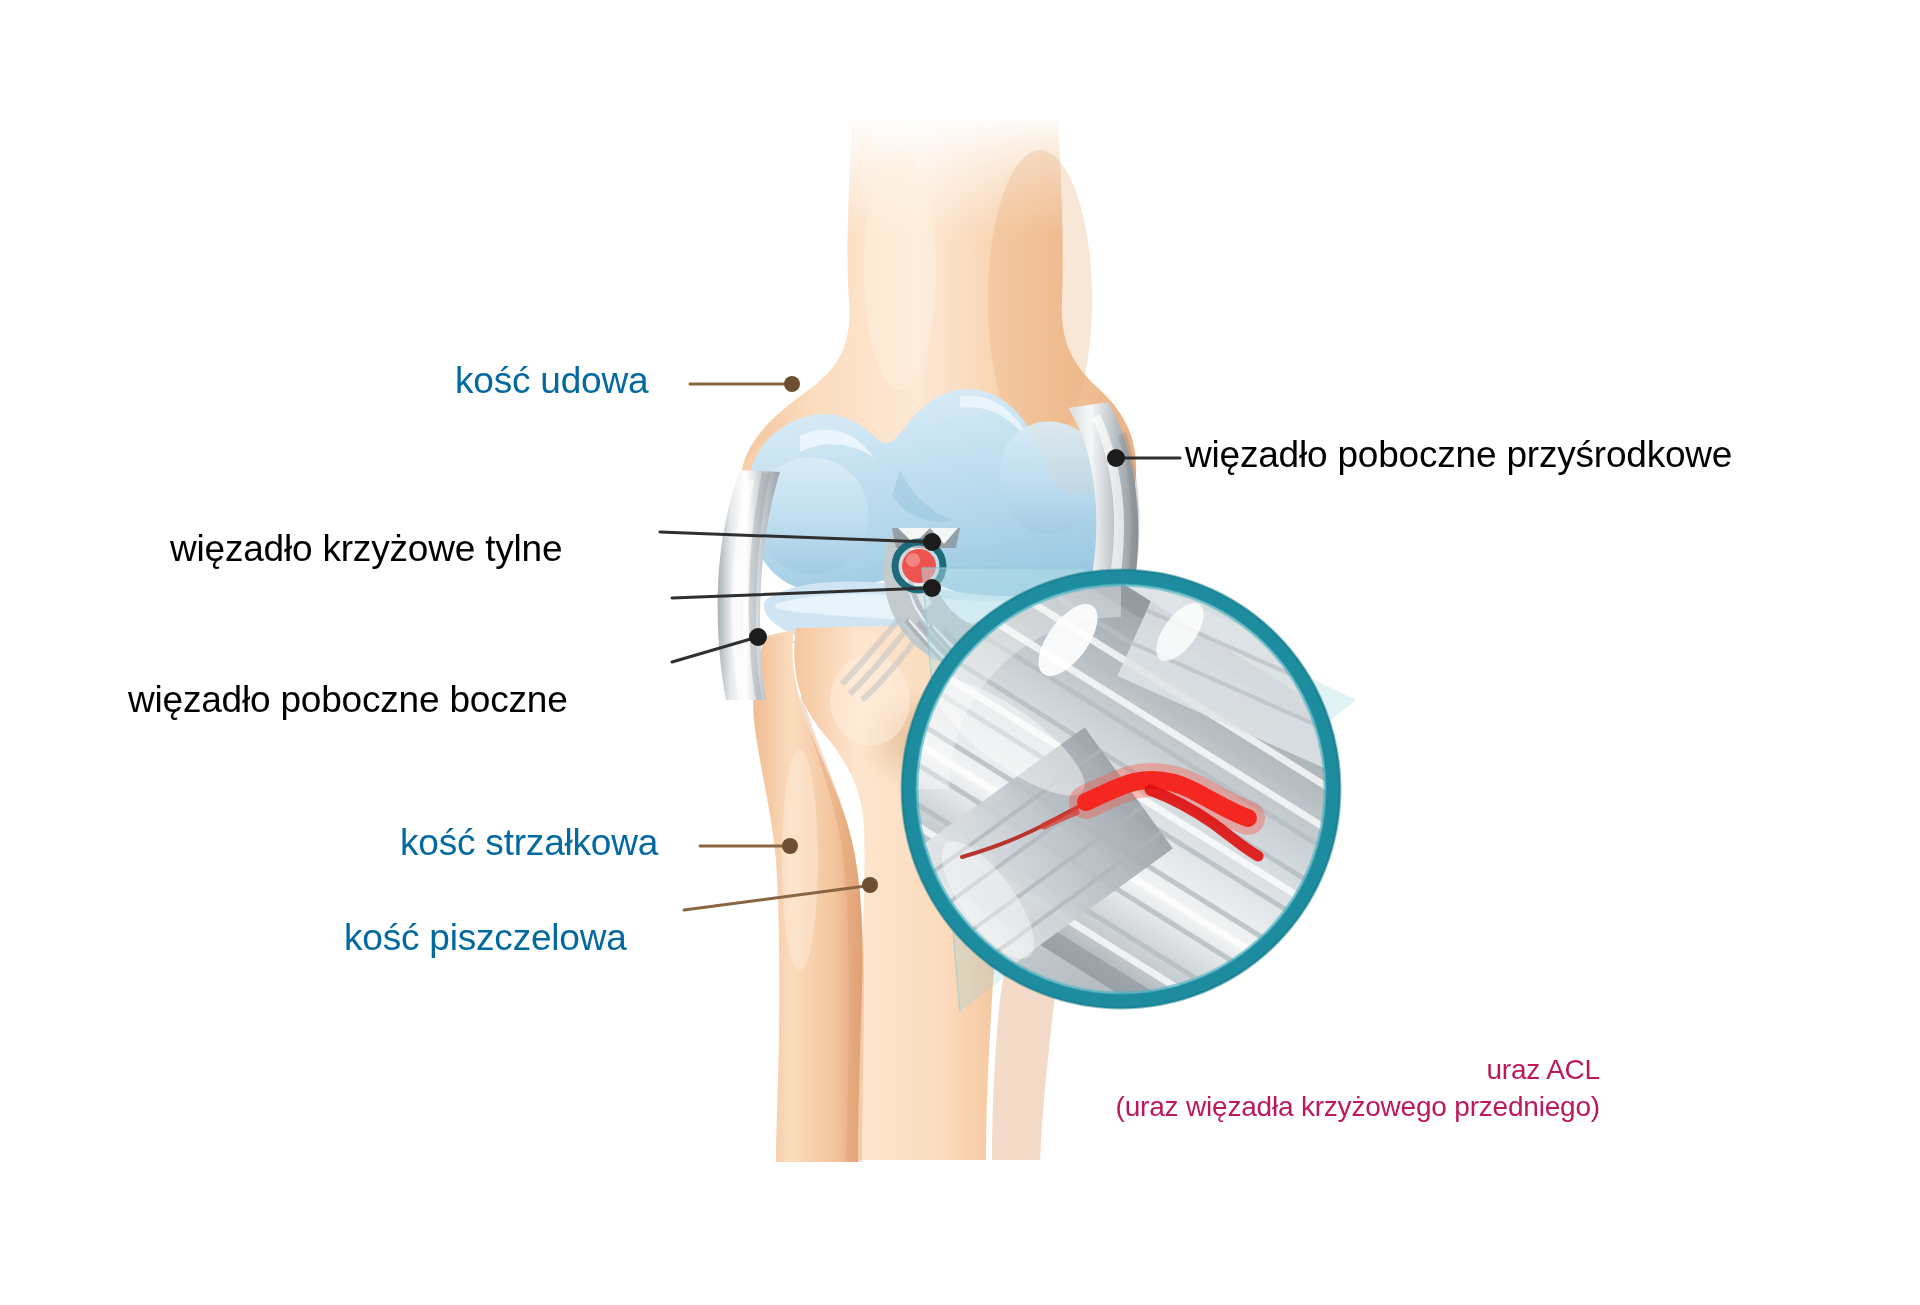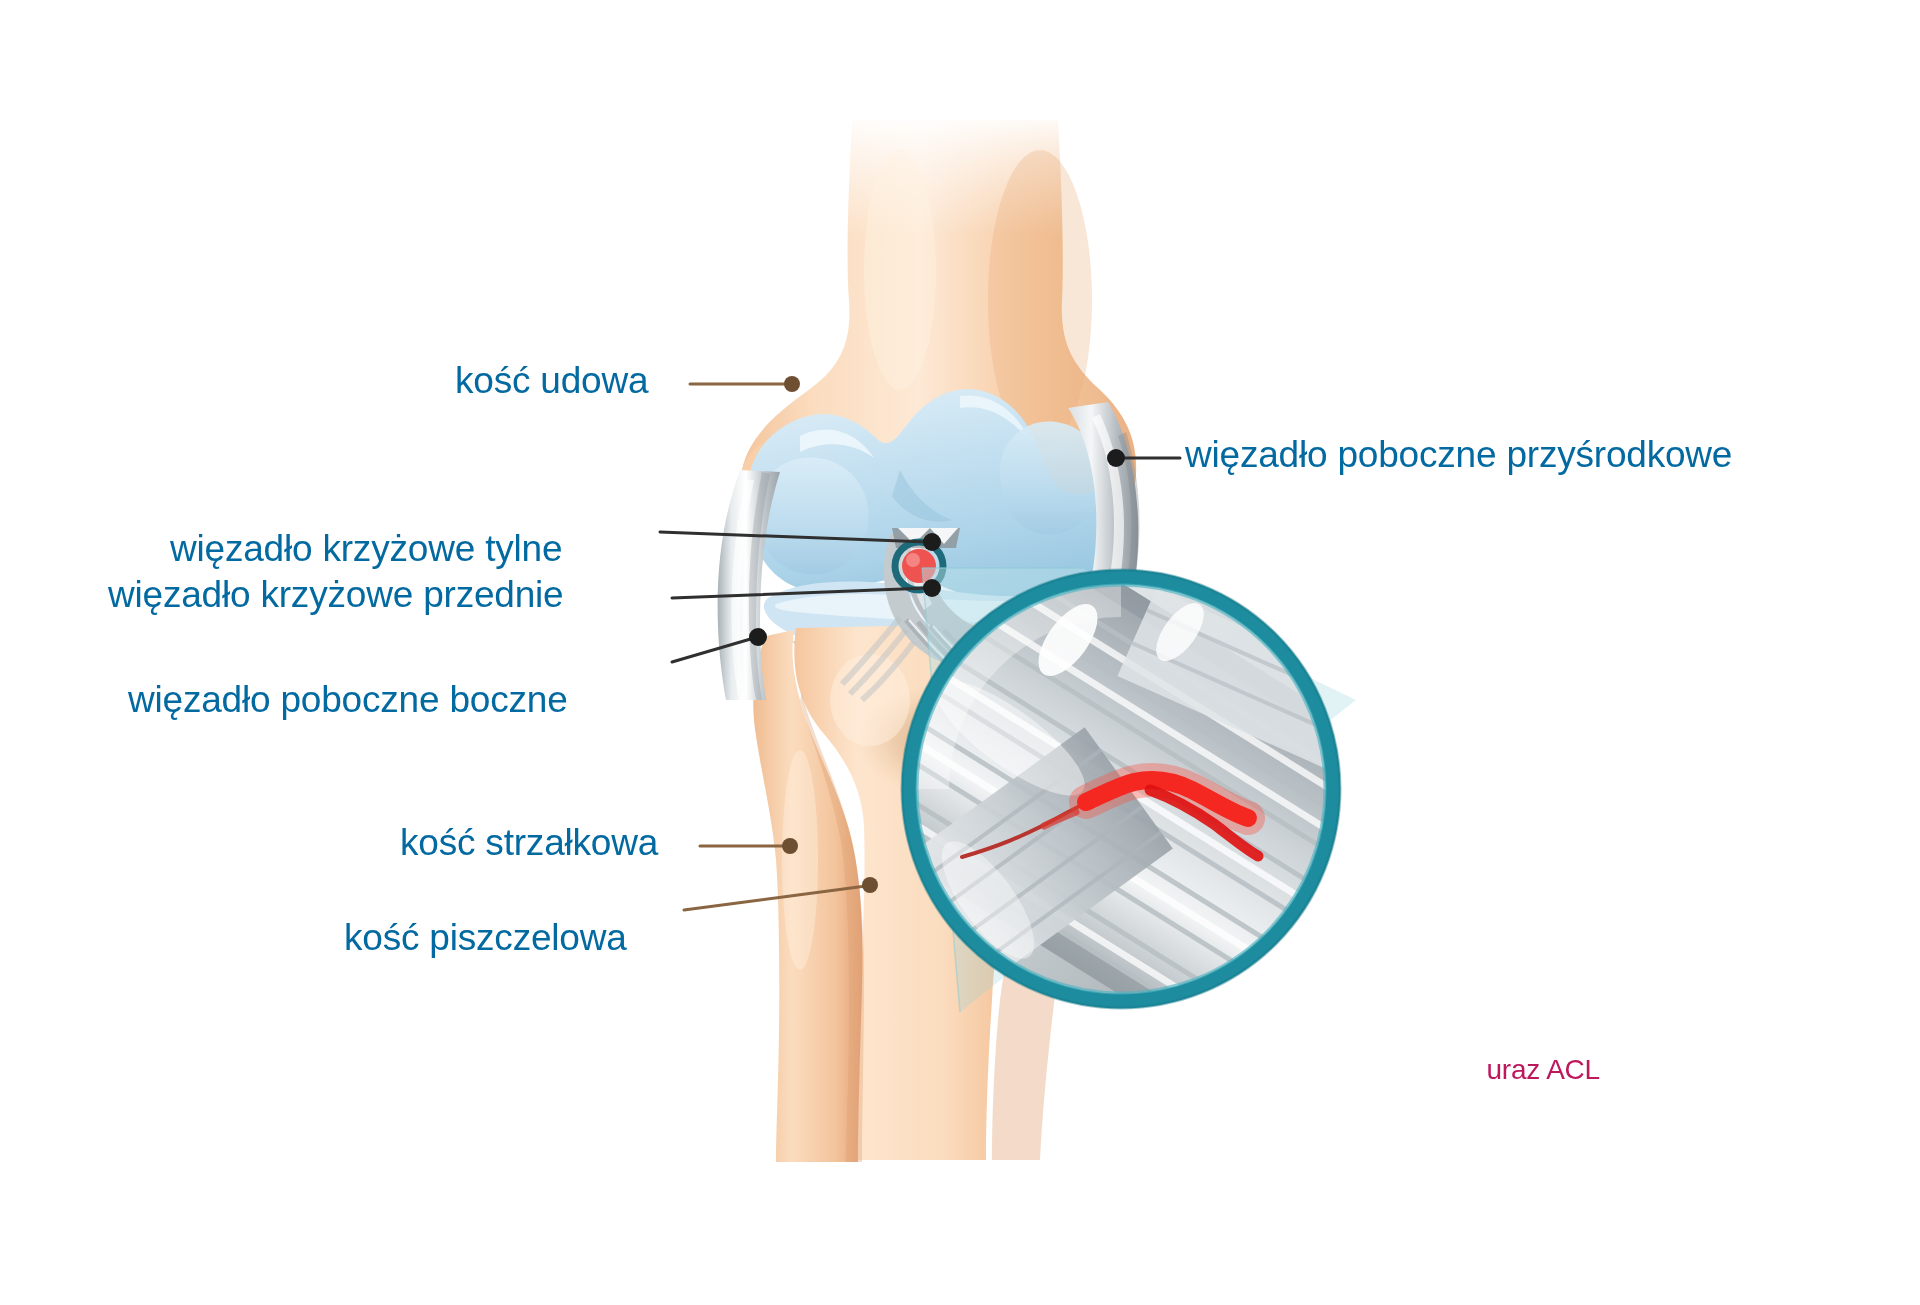--- a/index.html
+++ b/index.html
@@ -2,21 +2,21 @@
 <html><head>
 <meta charset="utf-8">
 <style>
   html,body{margin:0;padding:0;background:#ffffff;}
   body{
     width:1920px;height:1305px;position:relative;overflow:hidden;
     font-family:"Liberation Sans", sans-serif;
   }
   .stage{position:absolute;inset:0;}
   .lbl{position:absolute;white-space:nowrap;line-height:1.05;}
-  .lbl-gray{color:#0369a1;font-size:37px;font-weight:400;letter-spacing:-0.2px;}
+  .lbl-gray{color:#000000;font-size:37px;font-weight:400;letter-spacing:-0.2px;}
   .lbl-brown{color:#0369a1;font-size:37px;font-weight:400;letter-spacing:-0.2px;}
   .caption{position:absolute;text-align:right;color:#be185d;font-size:28px;line-height:1.32;letter-spacing:-0.2px;}
   svg{display:block;}
   .svg-layer{position:absolute;left:0;top:0;width:1920px;height:1305px;pointer-events:none;}
 </style>
 </head>
 <body>
 
 <div class="stage">
 
@@ -381,27 +381,27 @@
 
       <line x1="684" y1="910" x2="866" y2="886" stroke="#8a6541" stroke-width="3"></line>
       <circle cx="870" cy="885" r="8" fill="#6f4f31"></circle>
     </g>
   </svg>
 
   <div class="lbl lbl-brown" style="left:455px; top:362px;">kość udowa</div>
 
   <div class="lbl lbl-gray" style="left:170px; top:530px;">więzadło krzyżowe tylne</div>
 
-  <div class="lbl lbl-gray" style="left:108px; top:576px;">więzadło krzyżowe przednie</div>
 
   <div class="lbl lbl-gray" style="left:128px; top:640px;margin-top:41px;">więzadło poboczne boczne</div>
 
   <div class="lbl lbl-gray" style="left:1185px; top:436px;">więzadło poboczne przyśrodkowe</div>
 
   <div class="lbl lbl-brown" style="left:400px; top:824px;">kość strzałkowa</div>
 
   <div class="lbl lbl-brown" style="left:344px; top:888px;margin-top:31px;">kość piszczelowa</div>
 
   <div class="caption" style="left:640px; top:1052px; width:960px;">
     <div>uraz ACL</div>
+    <div>(uraz więzadła krzyżowego przedniego)</div>
   </div>
 
 </div>
 
 </body></html>

